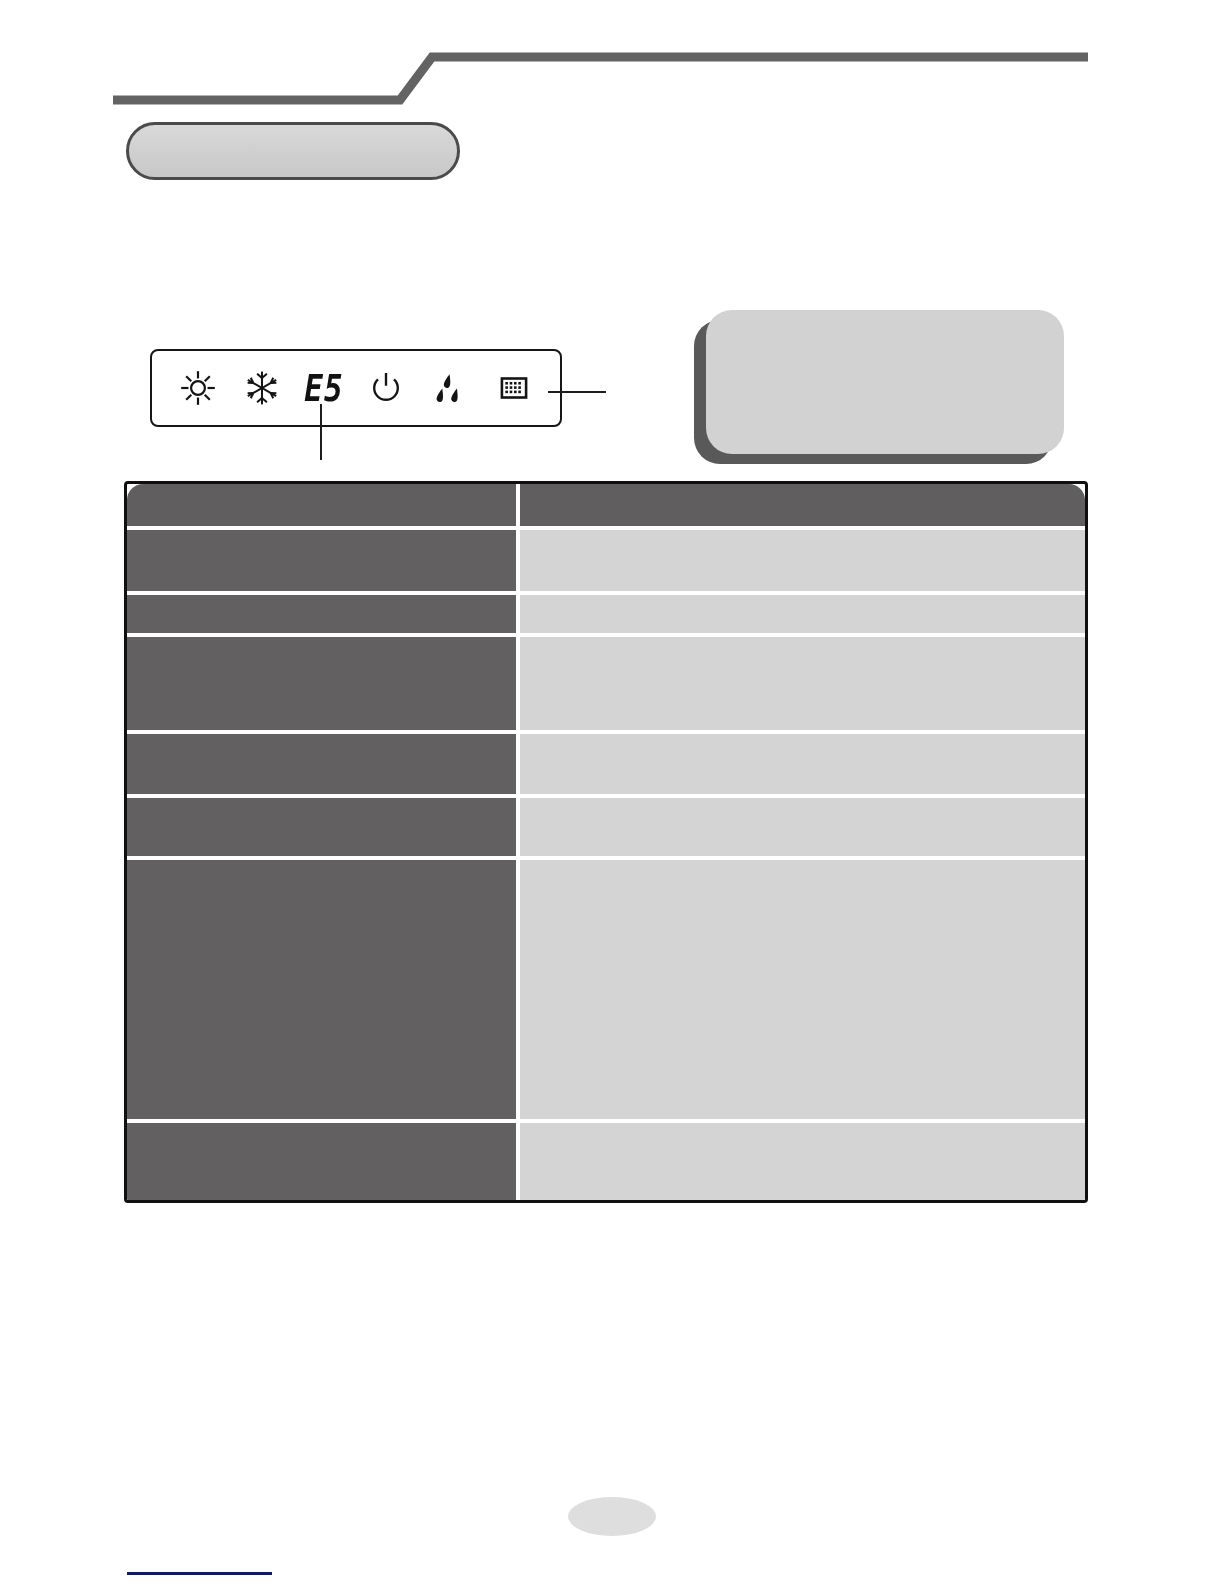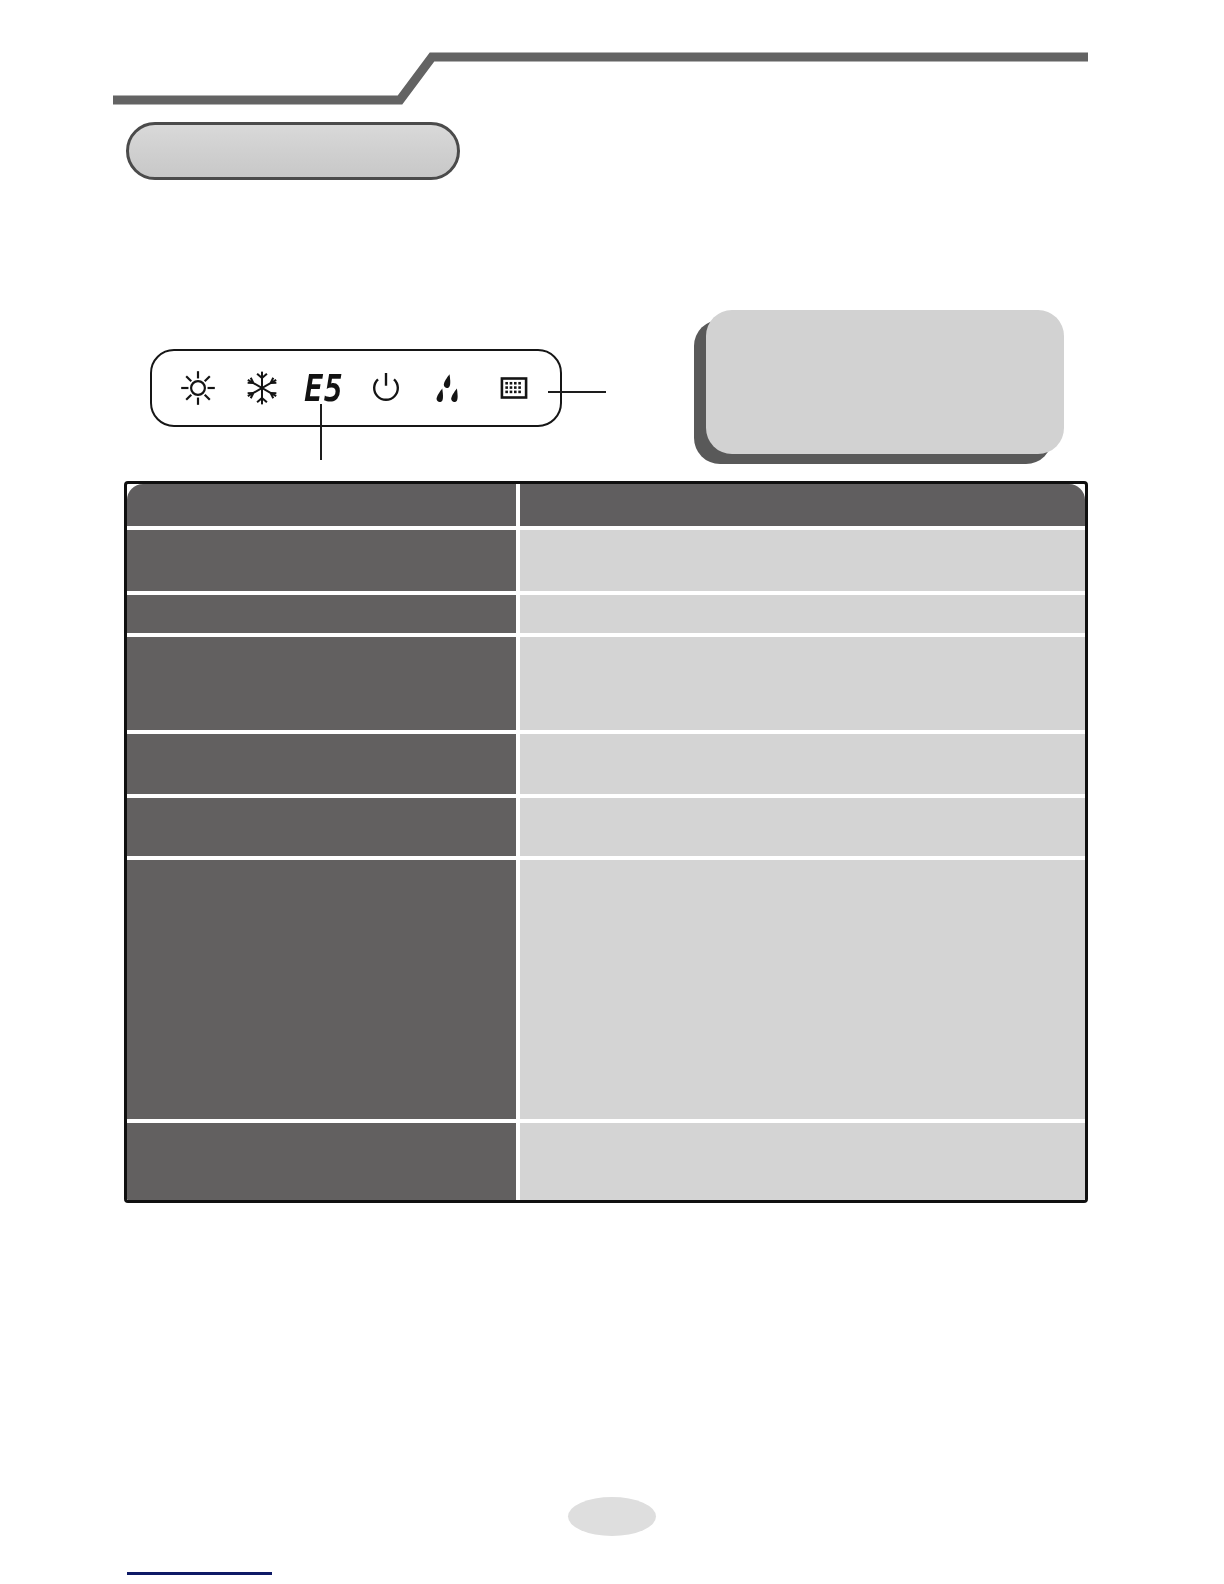--- a/index.html
+++ b/index.html
@@ -52,21 +52,21 @@
   
   .display-panel {
     position: absolute;
     left: 150px;
     top: 349px;
     width: 412px;
     height: 78px;
     box-sizing: border-box;
     background: #ffffff;
     border: 2.5px solid #161616;
-    border-radius: 24px;
+    border-radius: 8px;
     display: flex;
     align-items: center;
     justify-content: space-around;
     padding: 0 14px;
   }
   .panel-icon {
     width: 44px;
     height: 44px;
     display: flex;
     align-items: center;

